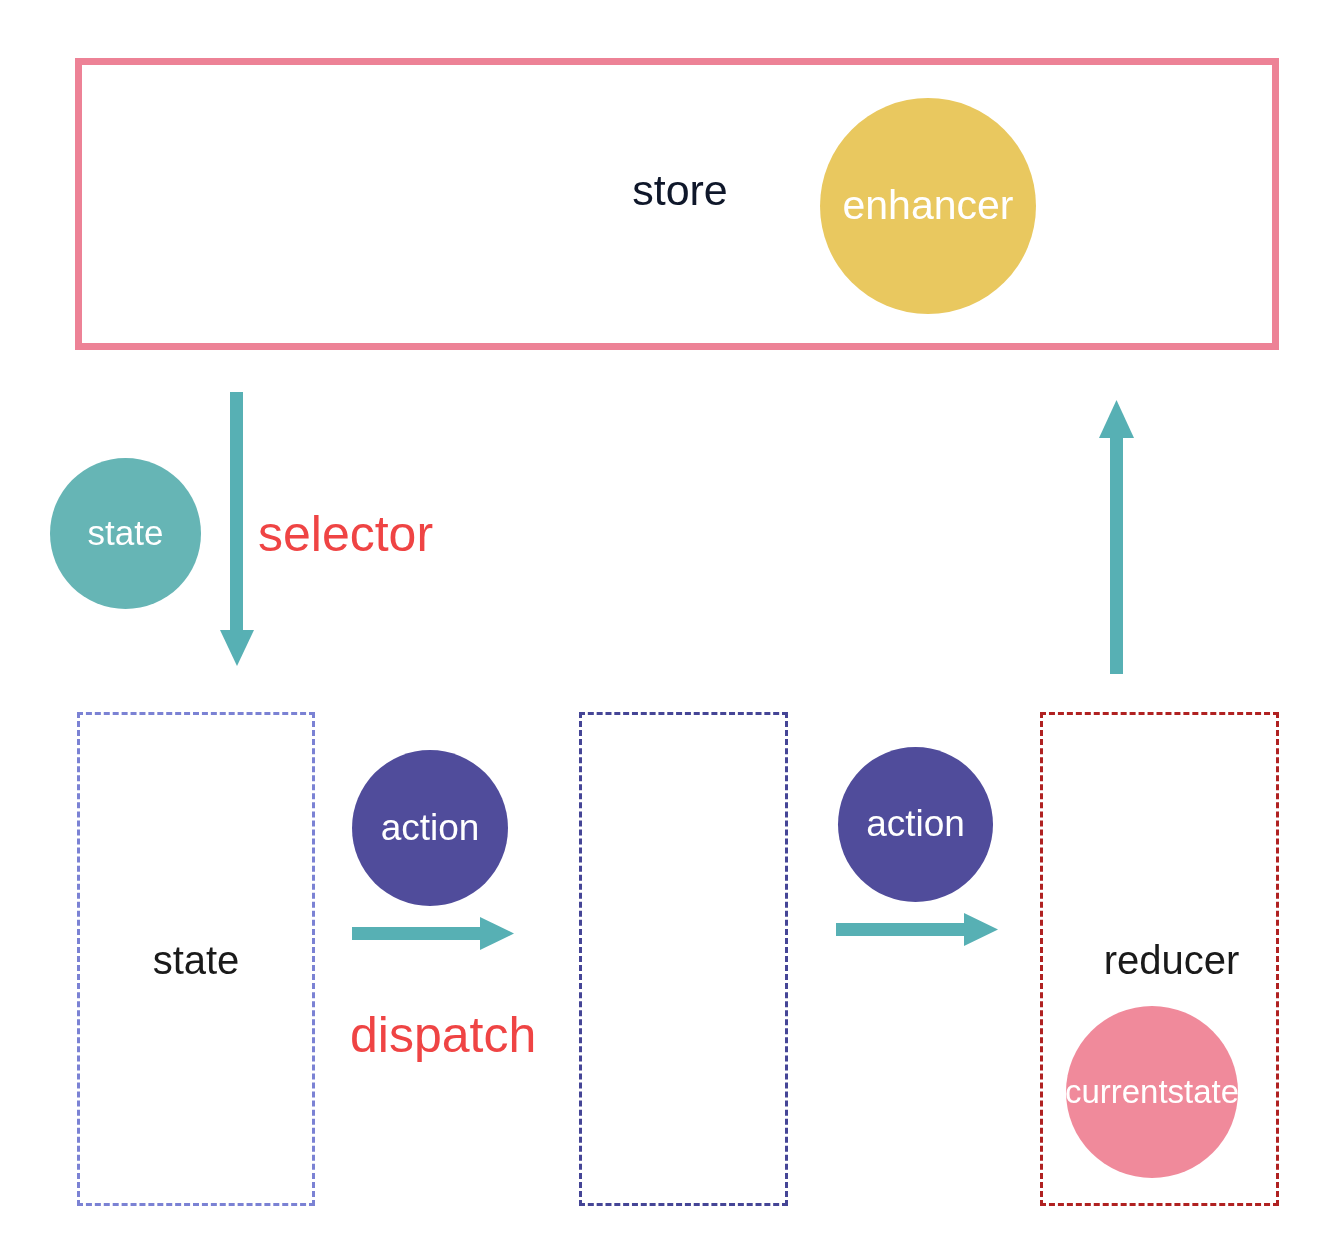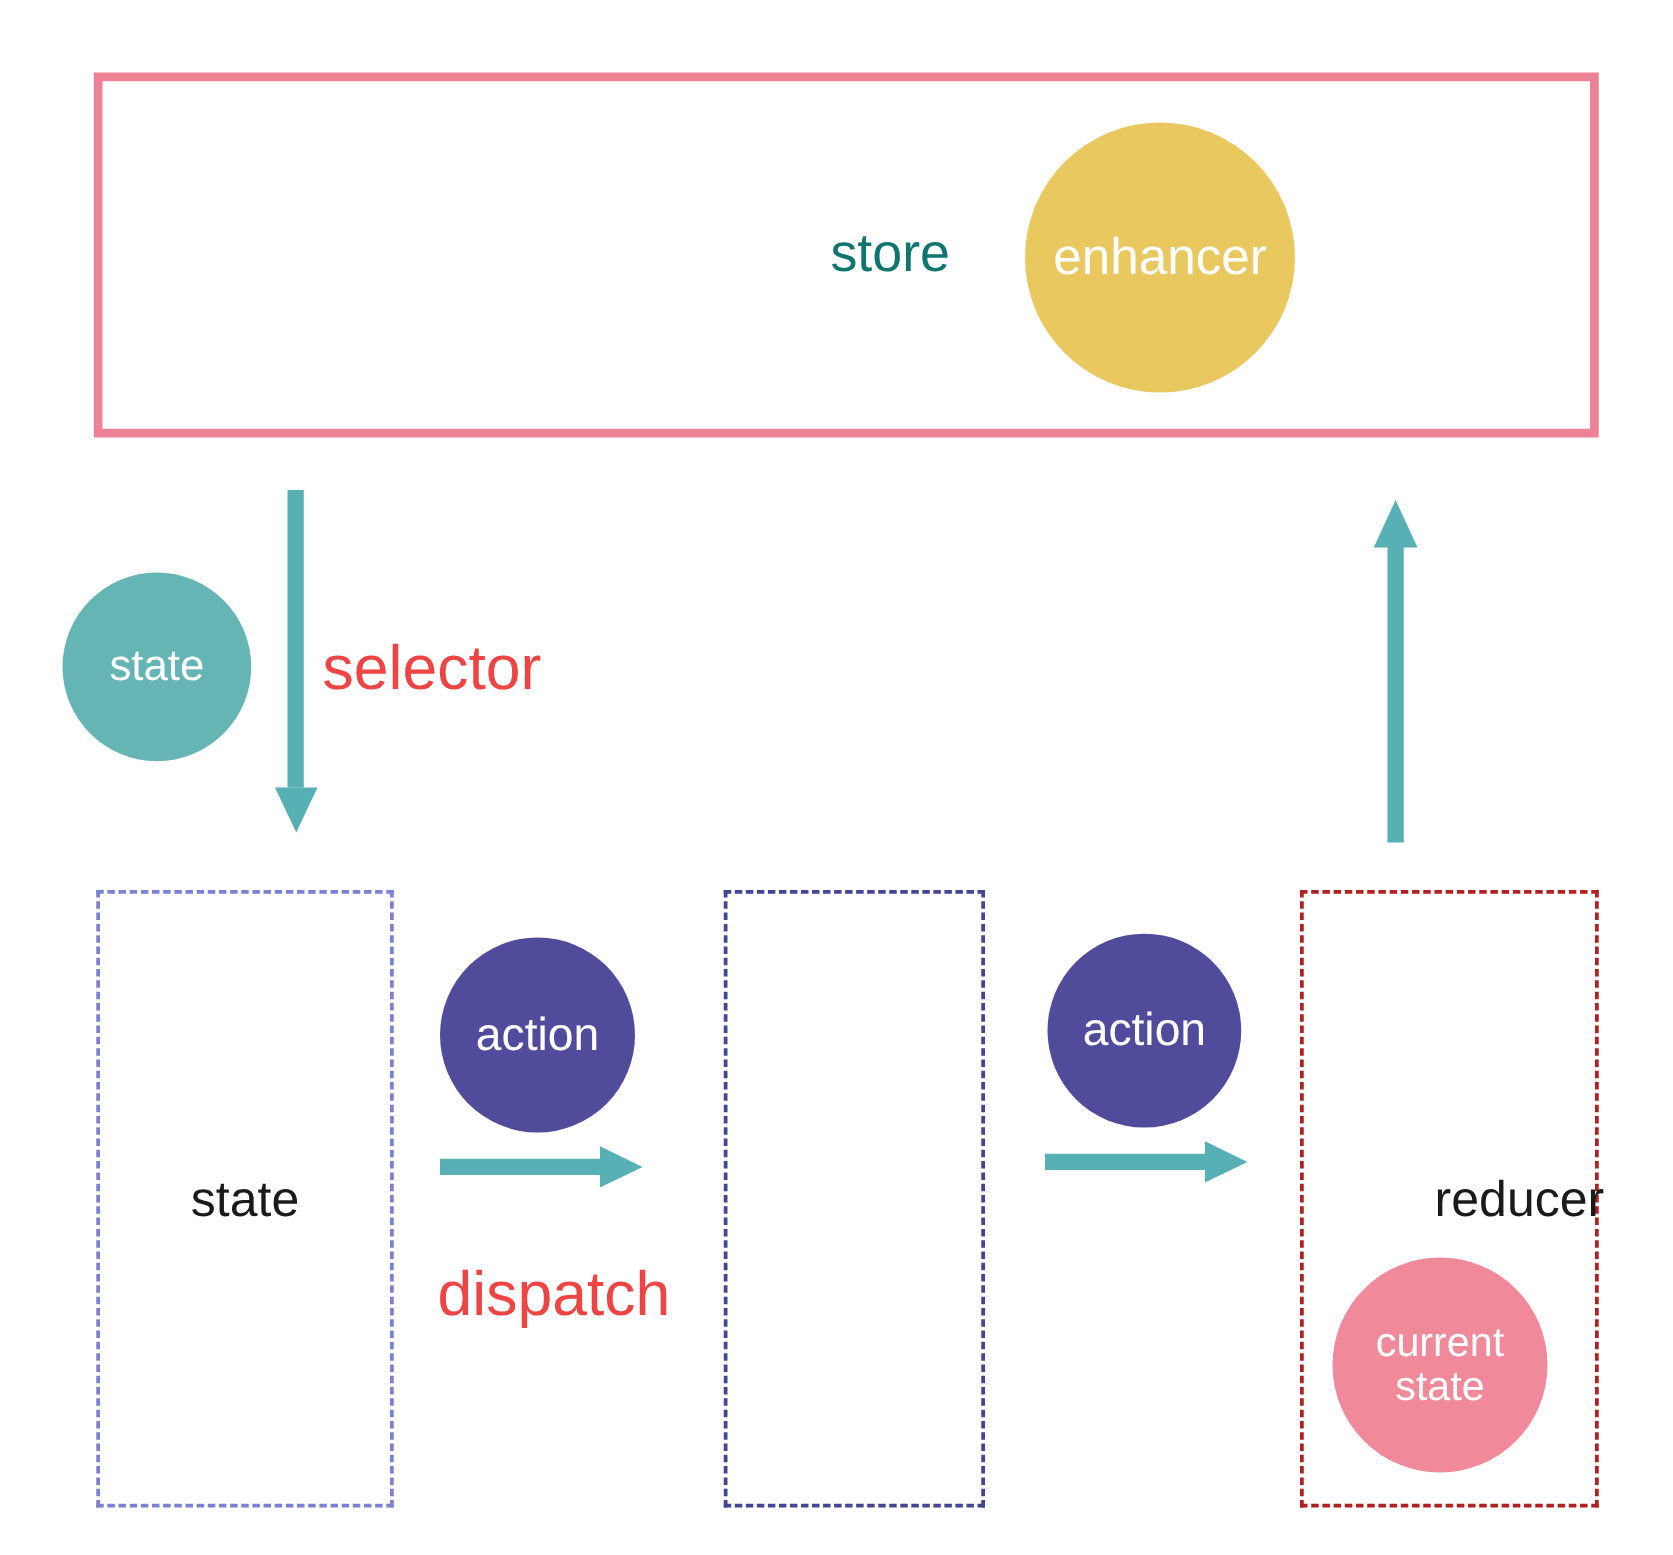--- a/index.html
+++ b/index.html
@@ -23,25 +23,25 @@
     top: 58px;
     width: 1204px;
     height: 292px;
     border: 7px solid #ED8296;
     box-sizing: border-box;
     background: #ffffff;
   }
   .store-label {
     position: absolute;
     left: 600px;
-    top: 180px;
+    top: 167px;
     width: 160px;
-    text-align: right;
+    text-align: center;
     font-size: 43px;
-    color: #0f766e;
+    color: #0f172a;
     line-height: 1.1;
     white-space: nowrap;
   }
 
   
   .circle {
     position: absolute;
     border-radius: 50%;
     display: flex;
     align-items: center;
@@ -84,21 +84,21 @@
     background: #504C9B;
     font-size: 37px;
   }
   .circle-current-state {
     left: 1066px;
     top: 1006px;
     width: 172px;
     height: 172px;
     background: #F08A9B;
     font-size: 33px;
-    flex-direction: column;
+    flex-direction: row;
   }
 
   
   .dbox {
     position: absolute;
     box-sizing: border-box;
     background: transparent;
   }
   .box-event {
     left: 77px;
@@ -133,21 +133,21 @@
     left: 77px;
     top: 938px;
     width: 238px;
   }
   .label-middleware {
     left: 579px;
     top: 914px;
     width: 209px;
   }
   .label-reducer {
-    left: 1096px;
+    left: 1052px;
     top: 938px;
     width: 239px;
   }
 
   
   .arrow-svg {
     position: absolute;
     overflow: visible;
   }
   .arrow-selector { left: 210px; top: 392px; }

